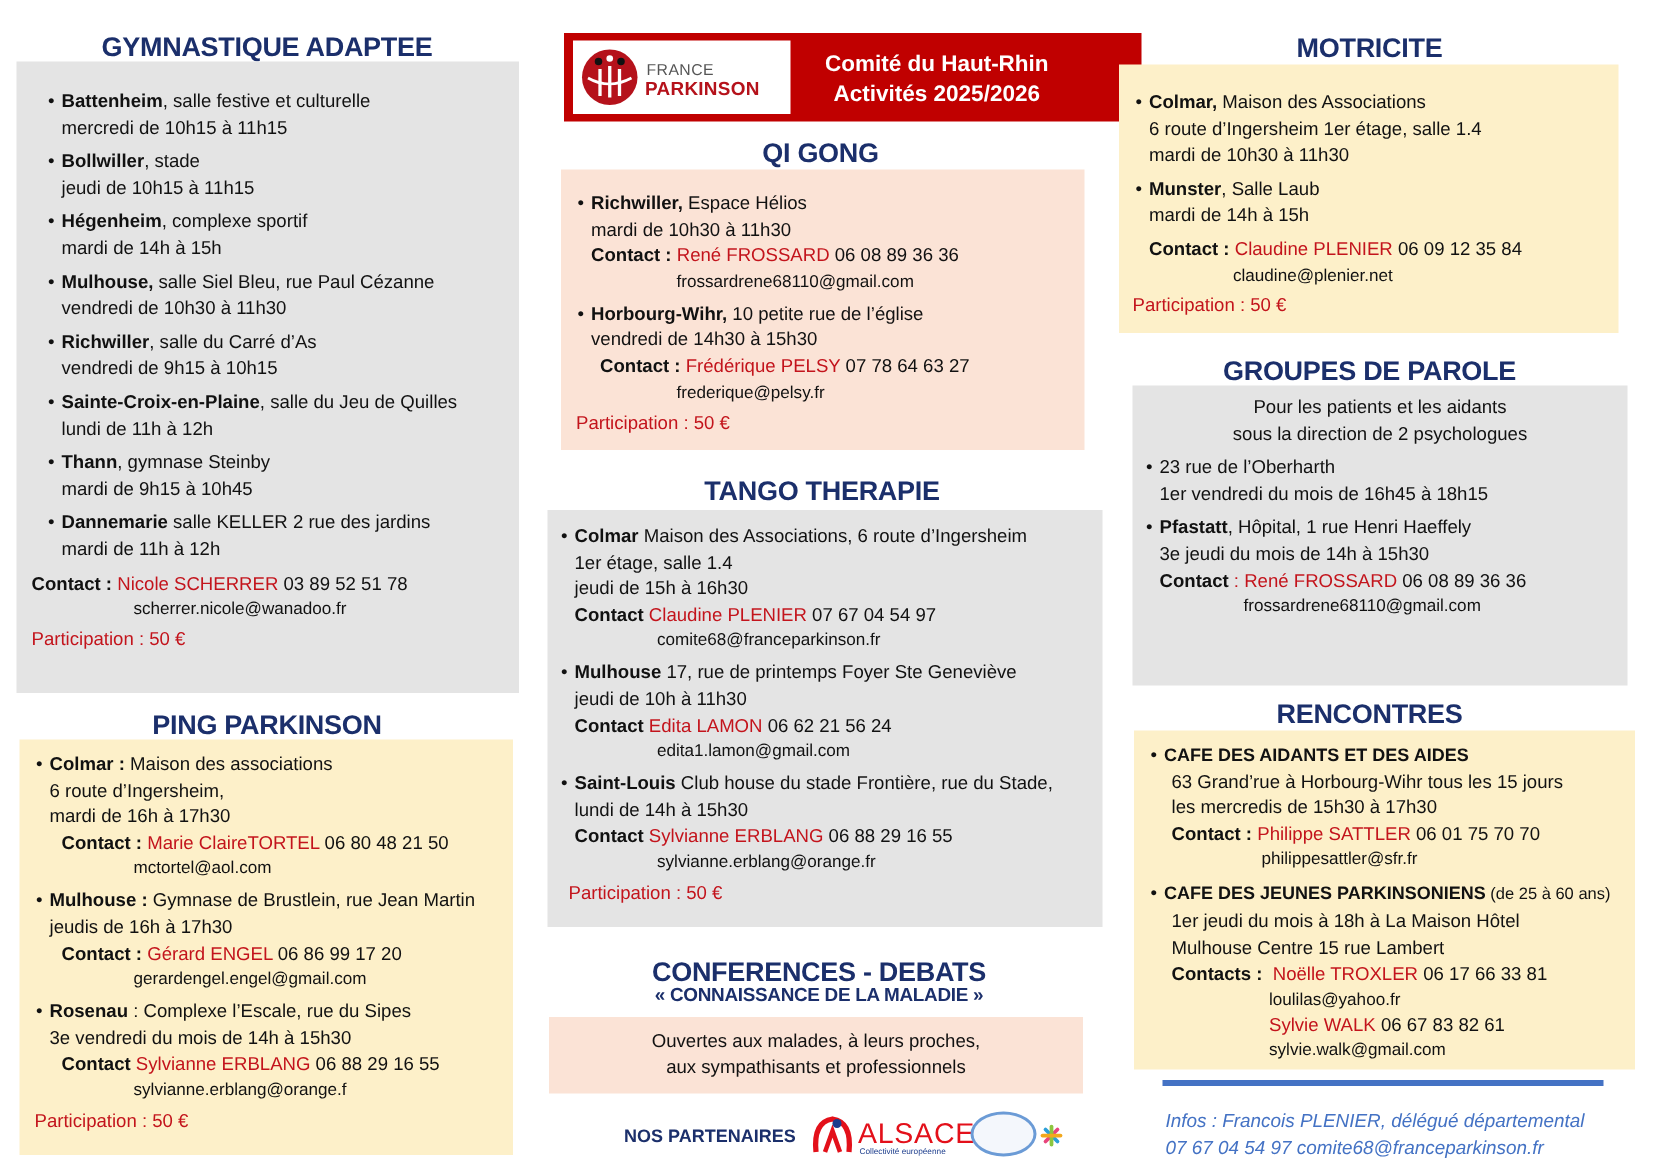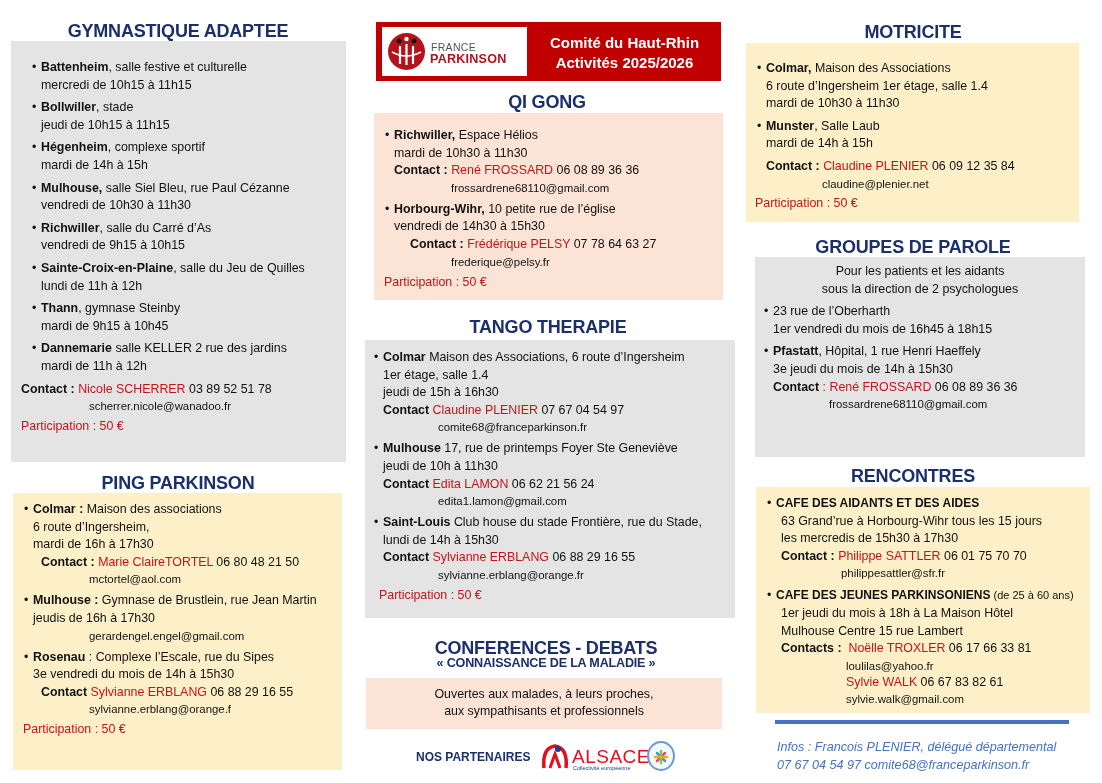--- a/index.html
+++ b/index.html
@@ -1,18 +1,18 @@
 <!DOCTYPE html>
 <html><head>
 <meta charset="utf-8">
 <style>
   html, body { margin:0; padding:0; background:#ffffff; }
   body { width:1102px; height:783px; position:relative; overflow:hidden;
          font-family:"Liberation Sans", sans-serif; color:#111; font-size:12.4px; }
-  .abs { position:absolute; }
+  .abs { position:absolute;padding-left:40px; }
   .title { position:absolute; text-align:center; font-weight:bold; color:#1b2f6b;
            font-size:18px; letter-spacing:-0.2px; }
   .box { position:absolute; box-sizing:border-box; }
   .gray { background:#e4e4e4; }
   .cream { background:#fdf0c9; }
   .peach { background:#fbe3d6; }
   .entry { position:relative; line-height:17.6px; }
   .entry .bul { position:absolute; left:-9px; top:0; }
   .b { font-weight:bold; }
   .red { color:#c3141c; }
@@ -93,20 +93,21 @@
         <div><span class="b">Colmar :</span><span> Maison des associations</span></div>
         <div>6 route d’Ingersheim,</div>
         <div>mardi de 16h à 17h30</div>
         <div style="margin-left: 8px;"><span class="b">Contact :</span> <span class="red">Marie ClaireTORTEL</span><span> 06 80 48 21 50</span></div>
         <div class="mail" style="margin-left: 56px; line-height: 16px;">mctortel@aol.com</div>
       </div>
       <div class="entry" style="margin-bottom: 5px;">
         <span class="bul">•</span>
         <div><span class="b">Mulhouse :</span><span> Gymnase de Brustlein, rue Jean Martin</span></div>
         <div>jeudis de 16h à 17h30</div>
+        <div style="margin-left: 8px;"><span class="b">Contact :</span> <span class="red">Gérard ENGEL</span><span>  06 86 99 17 20</span></div>
         <div class="mail" style="margin-left: 56px; line-height: 16px;">gerardengel.engel@gmail.com</div>
       </div>
       <div class="entry" style="margin-bottom: 5px;">
         <span class="bul">•</span>
         <div><span class="b">Rosenau</span><span> : Complexe l’Escale, rue du Sipes</span></div>
         <div>3e vendredi du mois  de 14h à 15h30</div>
         <div style="margin-left: 8px;"><span class="b">Contact</span> <span class="red">Sylvianne ERBLANG</span><span> 06 88 29 16 55</span></div>
         <div class="mail" style="margin-left: 56px; line-height: 16px;">sylvianne.erblang@orange.f</div>
       </div>
     </div>
@@ -138,21 +139,21 @@
         <span class="bul">•</span>
         <div><span class="b">Richwiller,</span><span> Espace Hélios</span></div>
         <div>mardi de 10h30 à 11h30</div>
         <div style="margin-left: 0px;"><span class="b">Contact :</span> <span class="red">René FROSSARD</span><span> 06 08 89 36 36</span></div>
         <div class="mail" style="margin-left: 57px; line-height: 16px;">frossardrene68110@gmail.com</div>
       </div>
       <div class="entry" style="margin-bottom: 5px;">
         <span class="bul">•</span>
         <div><span class="b">Horbourg-Wihr,</span><span> 10 petite rue de l’église</span></div>
         <div>vendredi  de 14h30 à 15h30</div>
-        <div style="margin-left: 16px;"><span class="b">Contact :</span> <span class="red">Frédérique PELSY</span><span> 07 78 64 63 27</span></div>
+        <div style="margin-left: 6px;"><span class="b">Contact :</span> <span class="red">Frédérique PELSY</span><span> 07 78 64 63 27</span></div>
         <div class="mail" style="margin-left: 57px; line-height: 16px;">frederique@pelsy.fr</div>
       </div>
     </div>
   <div class="part" style="margin-left:-10px;margin-top:2px;">Participation : 50 €</div>
 </div>
 
 <div class="title" style="left:363px;top:317px;width:370px;">TANGO THERAPIE</div>
 <div class="box gray" style="left:365px;top:340px;width:370px;height:278px;padding:9px 0 0 18px;">
   <div id="tango-list">
       <div class="entry" style="margin-bottom: 5px;">

